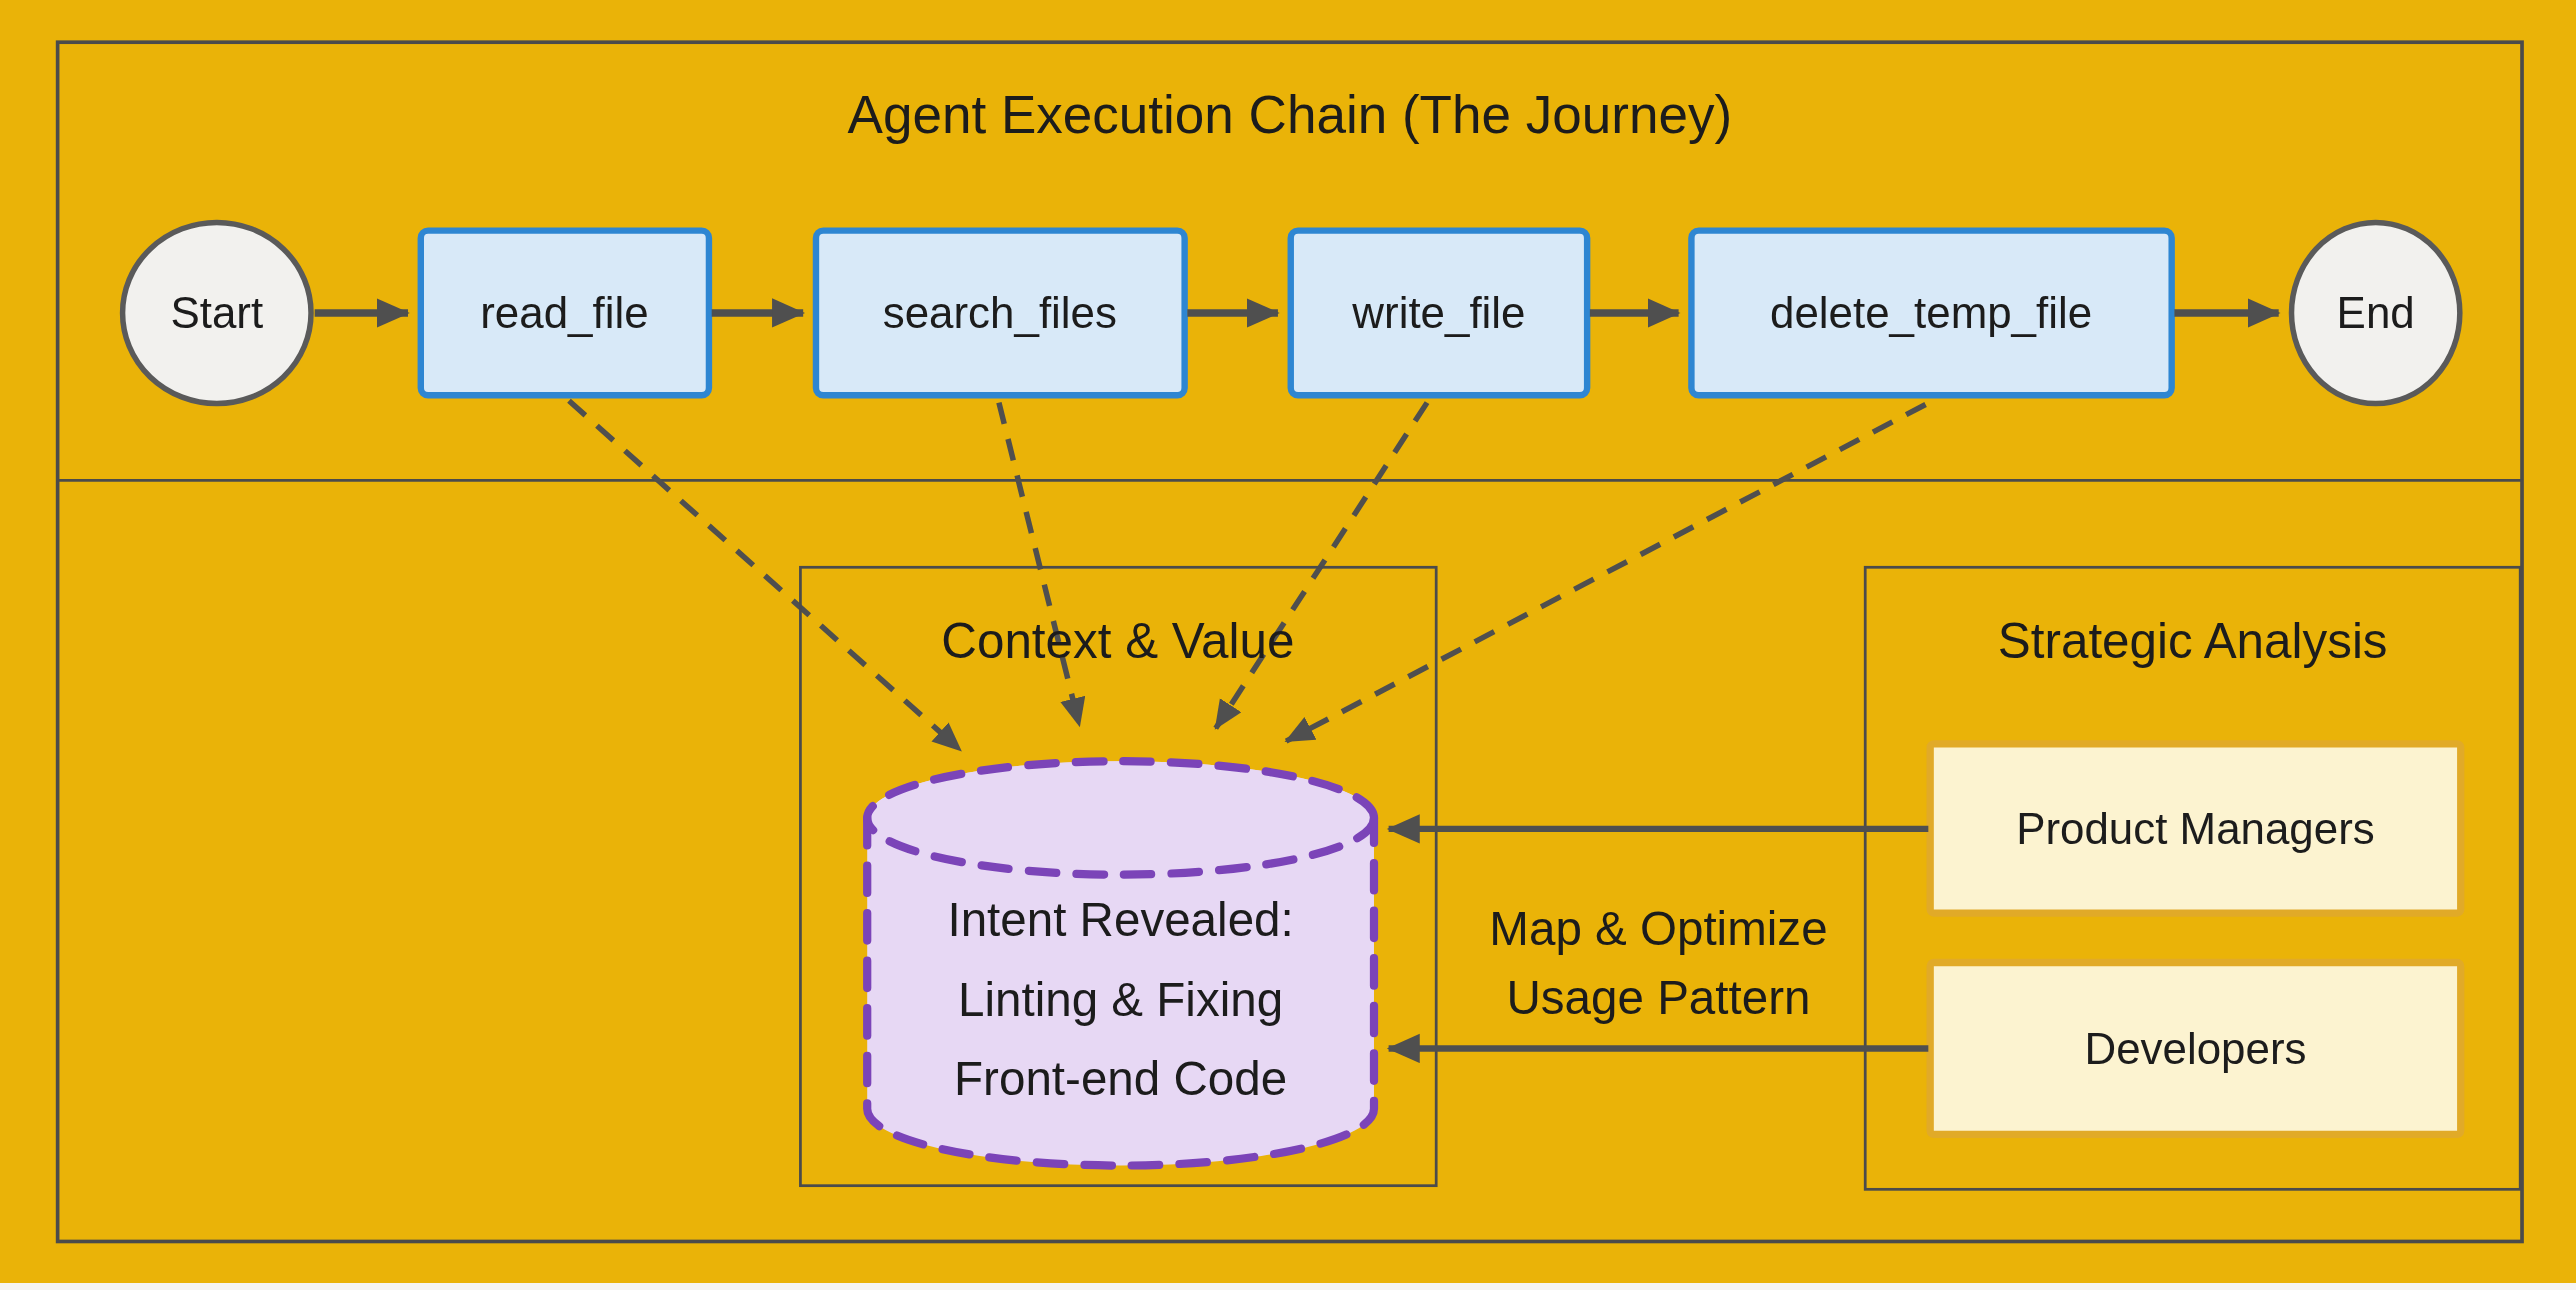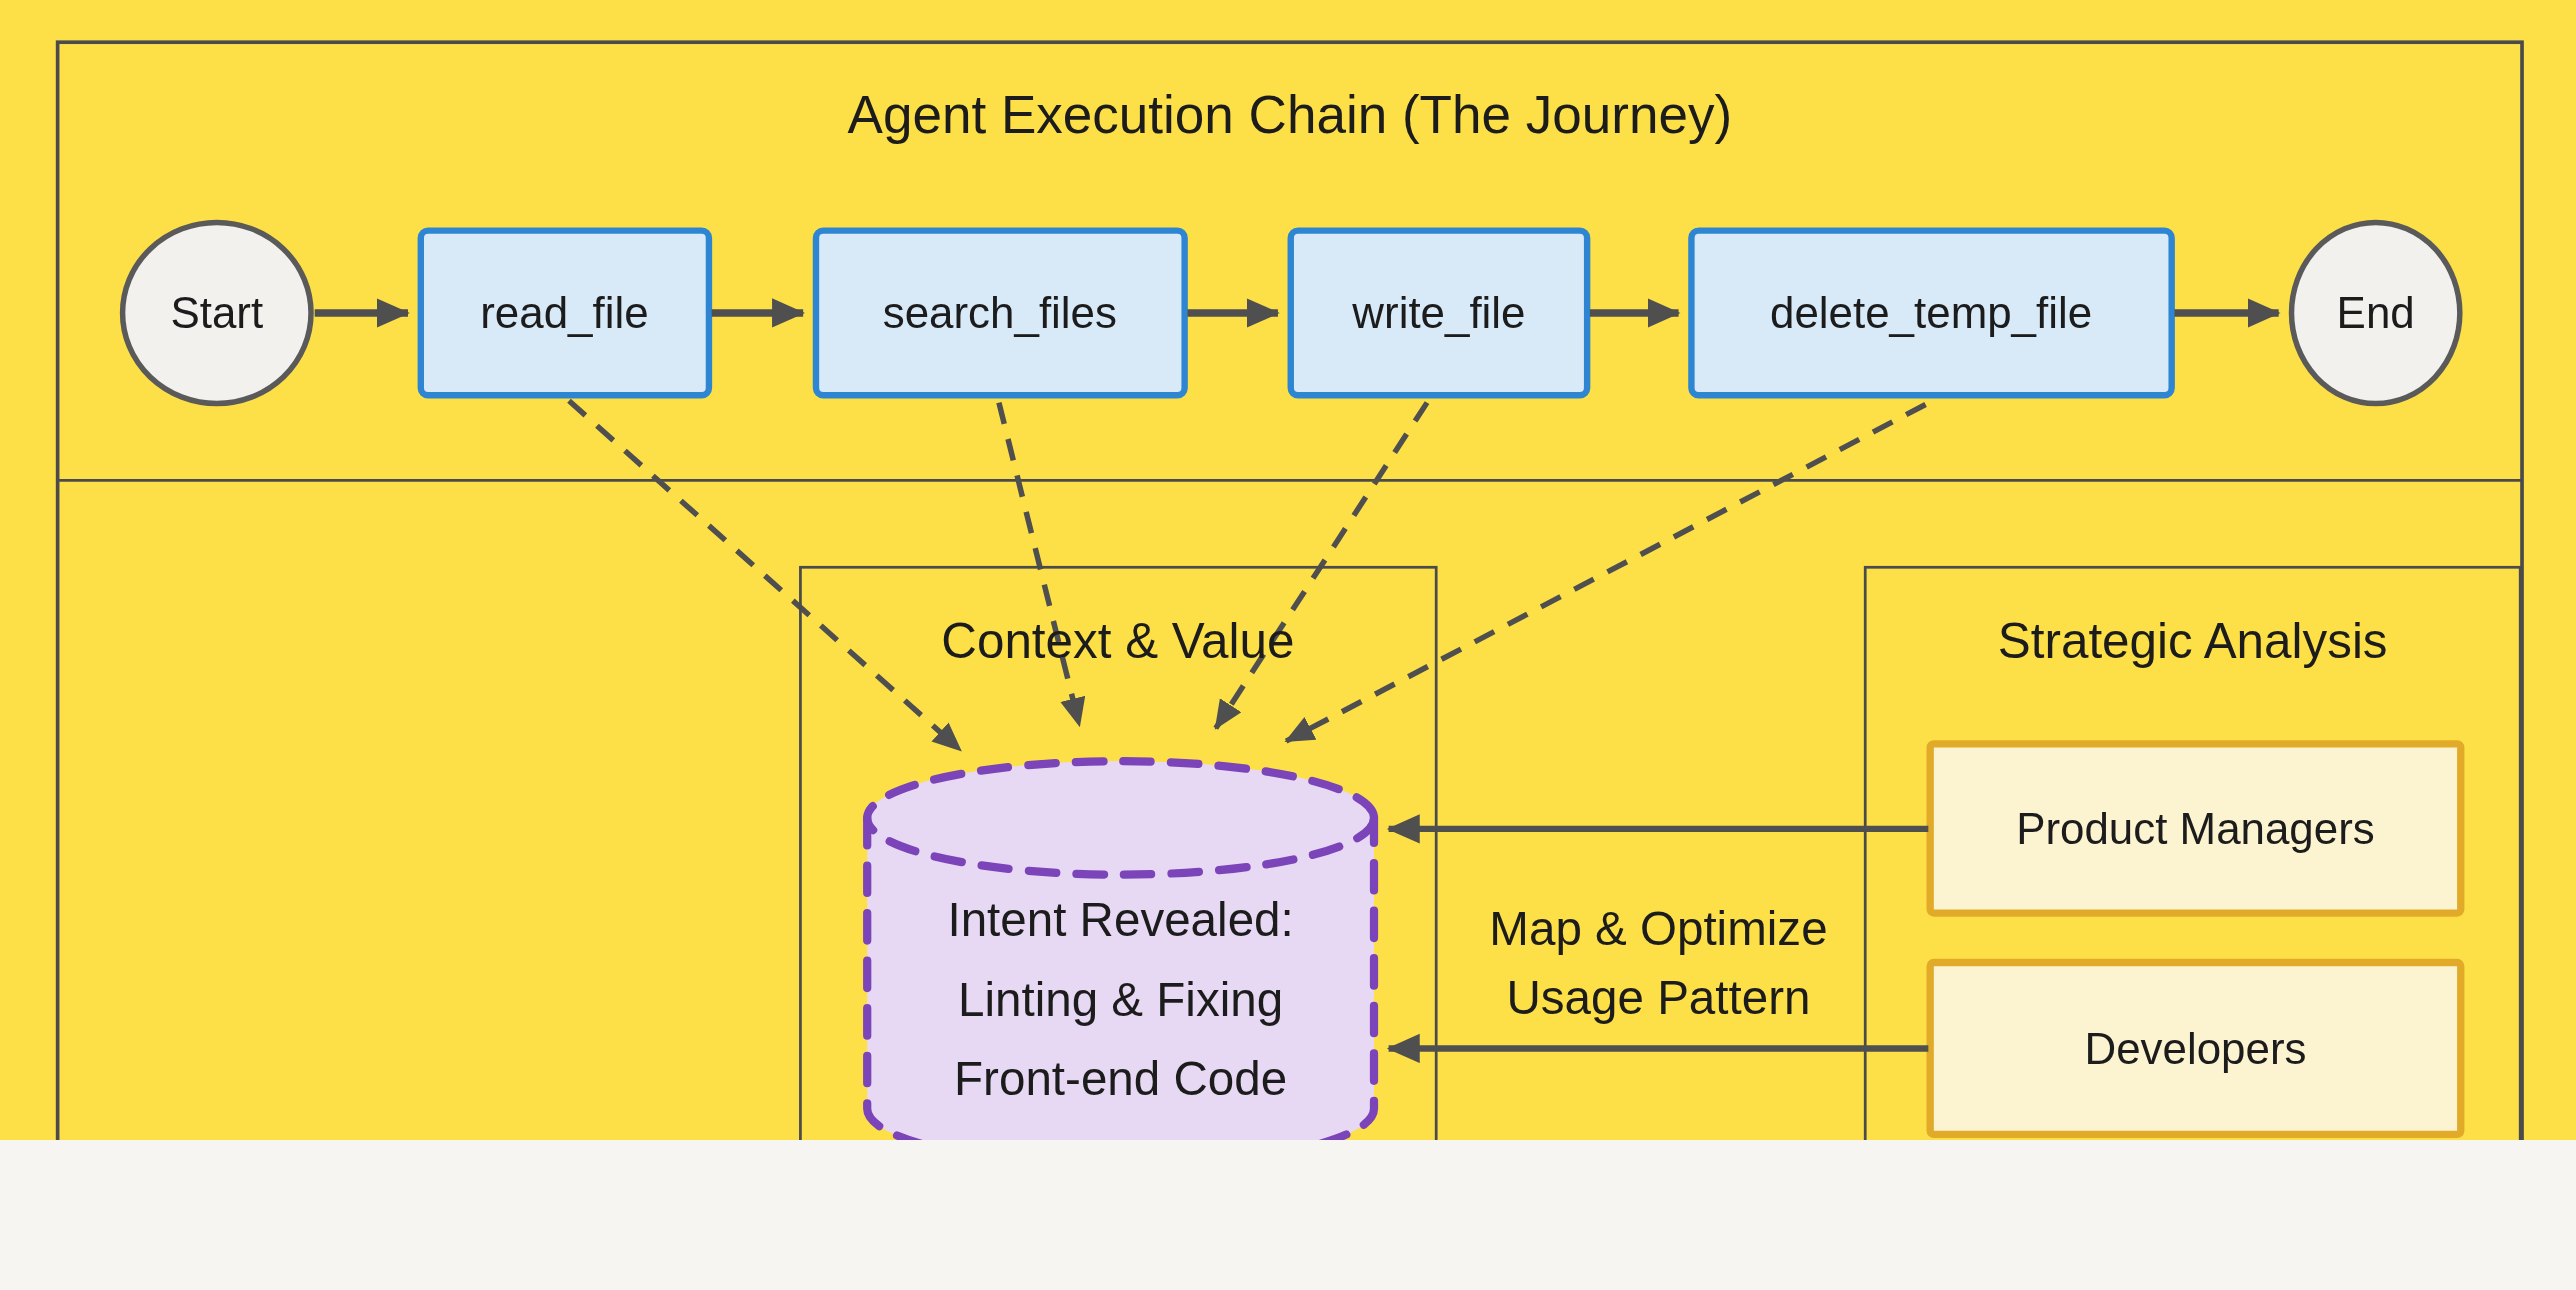--- a/index.html
+++ b/index.html
@@ -1,19 +1,19 @@
 <!DOCTYPE html>
 <html style="font-size:14.6px"><head>
 <meta charset="utf-8">
 <style>
   html,body{margin:0;padding:0;background:#f6f5f2;}
   .stage{
     position:relative;
-    width:2576px;height:1140px;
-    background:#fde047;
+    width:2576px;height:1283px;
+    background:#eab308;
     font-family:"Liberation Sans","DejaVu Sans",sans-serif;
     overflow:hidden;
   }
   svg{position:absolute;left:0;top:0;}
   text{
     font-family:"Liberation Sans","DejaVu Sans",sans-serif;
     fill:#1c1c1c;
   }
   .frame-line{stroke:#4b4b4b;stroke-width:4;fill:none;}
   .thin-line{stroke:#4b4b4b;stroke-width:3;fill:none;}

